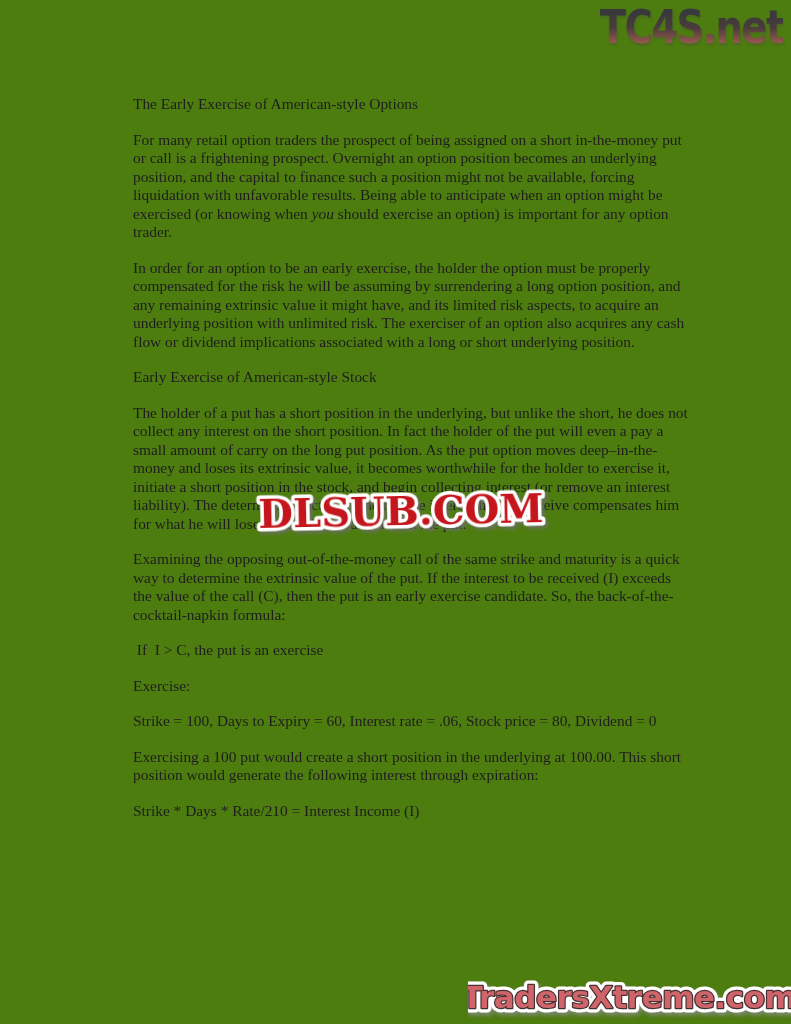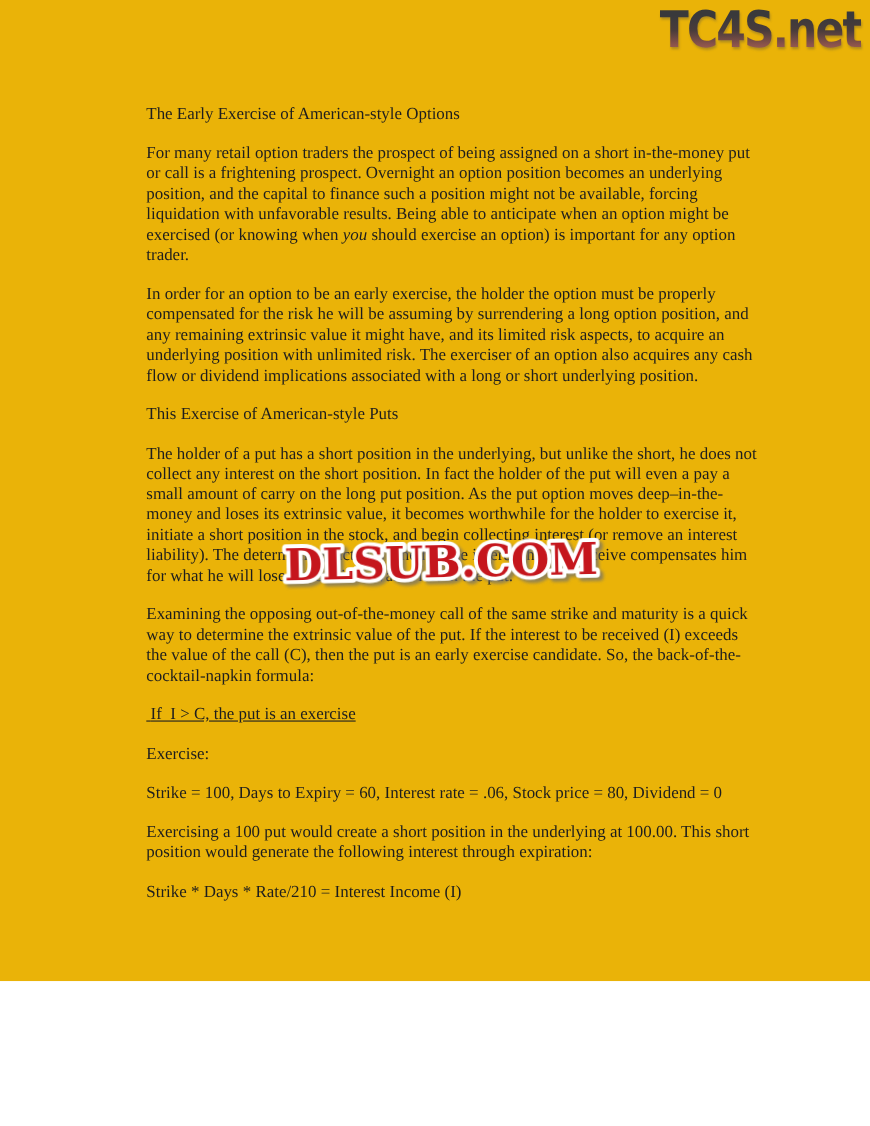--- a/index.html
+++ b/index.html
@@ -1,19 +1,19 @@
 <!DOCTYPE html>
 <html><head>
 <meta charset="utf-8">
 <style>
   html,body { margin:0; padding:0; background:#ffffff; }
   .page {
     position:relative;
-    width:791px; height:892px;
-    background:#eab308;
+    width:791px; height:1024px;
+    background:#4d7c0f;
     overflow:hidden;
     font-family:"Liberation Serif", serif;
     color:#1e1e1e;
   }
 
   
   .tc4s-logo {
     position:absolute; top:4px; right:8px;
     font-family:"DejaVu Sans","Liberation Sans",sans-serif;
     font-weight:bold; font-size:46px; line-height:46px;
@@ -29,21 +29,21 @@
   
   .content {
     position:absolute; left:133px; top:95px; width:557px;
     font-size:15.4px; line-height:18.5px;
   }
   .content p, .content h2, .content h3 {
     margin:0 0 17px 0; padding:0;
     font-size:15.4px; line-height:18.5px; font-weight:normal;
   }
   .bold { font-weight:bold; }
-  .pre  { white-space:pre-wrap;text-decoration:underline; }
+  .pre  { white-space:pre-wrap; }
   .gap-before { margin-top:35px; }
 
   
   .dlsub-wrap {
     position:absolute; left:250px; top:481px; width:302px; height:60px;
     transform:rotate(-1.2deg);
   }
   .dlsub-wrap svg { display:block; }
 
   
@@ -60,21 +60,21 @@
   <div class="tc4s-logo">TC4S.net</div>
 
   <div class="content">
 
     <h2 class="bold">The Early Exercise of American-style Options</h2>
 
     <p><span>For many retail option traders the prospect of being assigned on a short in-the-money put or call is a frightening prospect. Overnight an option position becomes an underlying position, and the capital to finance such a position might not be available, forcing liquidation with unfavorable results. Being able to anticipate when an option might be exercised (or knowing when </span><span style="font-style: italic;">you</span><span> should exercise an option) is important for any option trader.</span></p>
 
     <p>In order for an option to be an early exercise, the holder the option must be properly compensated for the risk he will be assuming by surrendering a long option position, and any remaining extrinsic value it might have, and its limited risk aspects, to acquire an underlying position with unlimited risk. The exerciser of an option also acquires any cash flow or dividend implications associated with a long or short underlying position.</p>
 
-    <h2 class="bold">This Exercise of American-style Puts</h2>
+    <h2 class="bold">Early Exercise of American-style Stock</h2>
 
     <p>The holder of a put has a short position in the underlying, but unlike the short, he does not collect any interest on the short position. In fact the holder of the put will even a pay a small amount of carry on the long put position. As the put option moves deep–in-the-money and loses its extrinsic value, it becomes worthwhile for the holder to exercise it, initiate a short position in the stock, and begin collecting interest (or remove an interest liability). The determining factor is whether the interest he will receive compensates him for what he will lose the extrinsic value left in the put.</p>
 
     <p>Examining the opposing out-of-the-money call of the same strike and maturity is a quick way to determine the extrinsic value of the put. If the interest to be received (I) exceeds the value of the call (C), then the put is an early exercise candidate. So, the back-of-the-cocktail-napkin formula:</p>
 
     <p class="bold pre"> If  I &gt; C, the put is an exercise</p>
 
     <h3 class="bold">Exercise:</h3>
 
     <p>Strike = 100, Days to Expiry = 60, Interest rate = .06, Stock price = 80, Dividend = 0</p>

